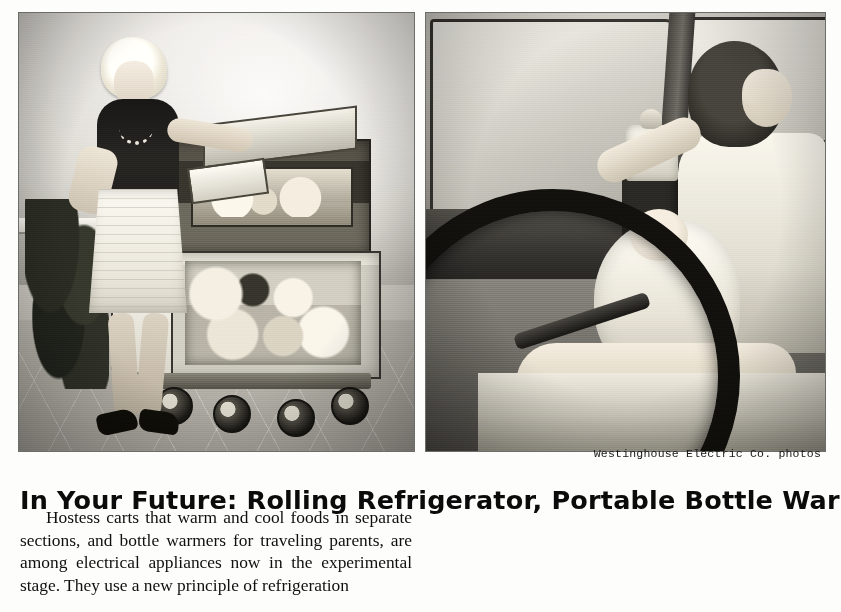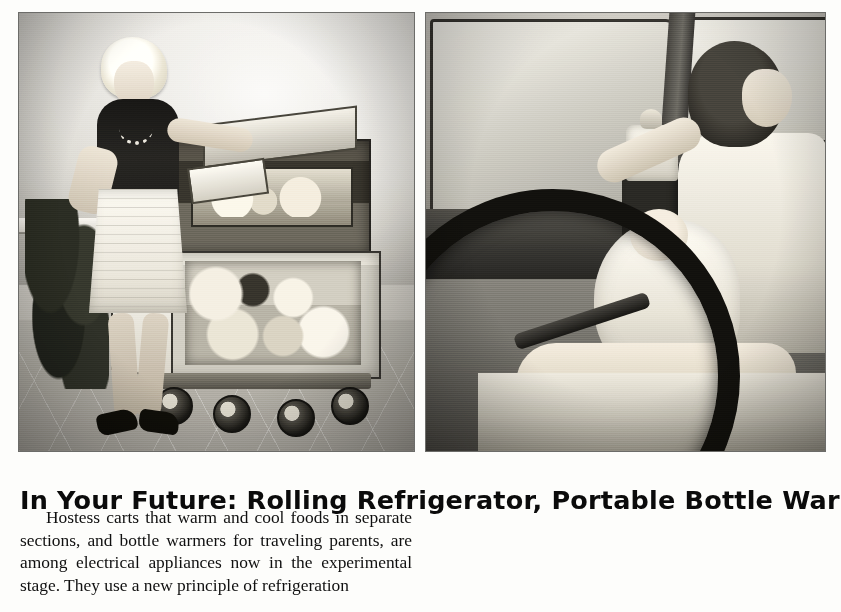--- a/index.html
+++ b/index.html
@@ -456,20 +456,21 @@
       <div class="mother-arm"></div>
       <div class="arm-bottom"></div>
       <div class="seat"></div>
       <div class="wheel-rim"></div>
       <div class="wheel-spoke"></div>
       <div class="grain"></div>
       <div class="vignette"></div>
     </div>
   </div>
 
+  <div class="ph-caption">Westinghouse Electric Co. photos</div>
 
   <h1 class="headline">In Your Future: Rolling Refrigerator, Portable Bottle Warmer</h1>
 
   <div class="rule"></div>
 
   <div class="columns">
     <div class="col">
       <p class="indent">Hostess carts that warm and cool foods in separate sections, and bottle warmers for traveling parents, are among electrical appliances now in the experimental stage. They use a new principle of refrigeration</p>
     </div>
   </div>

